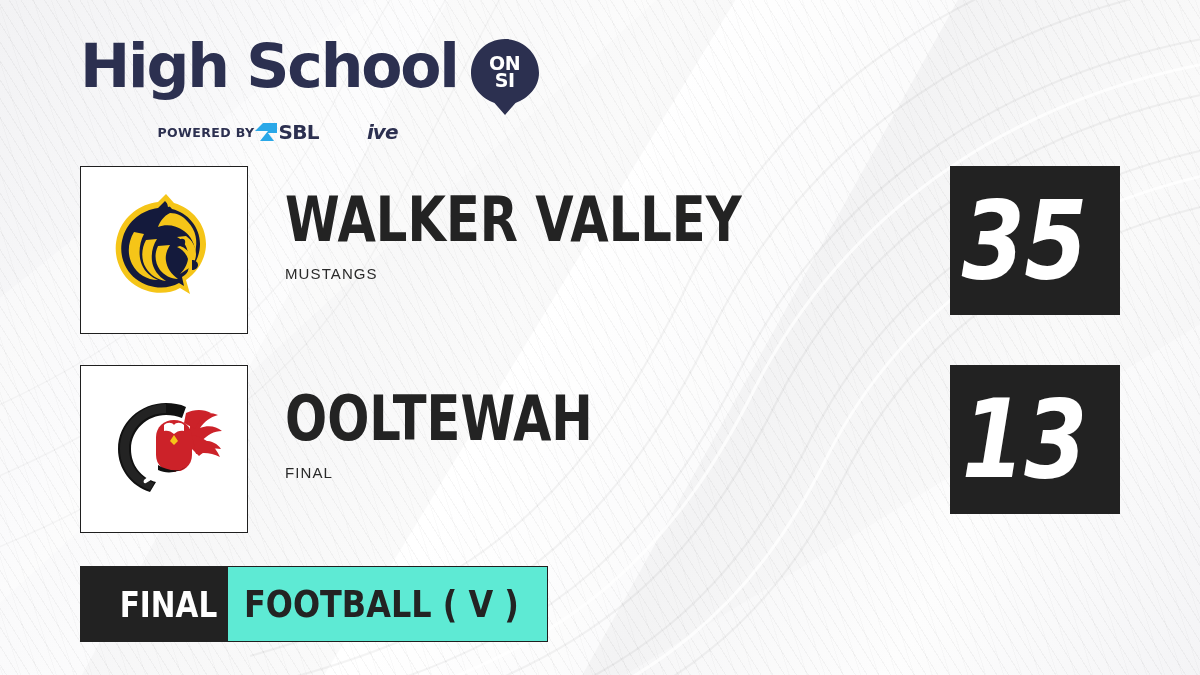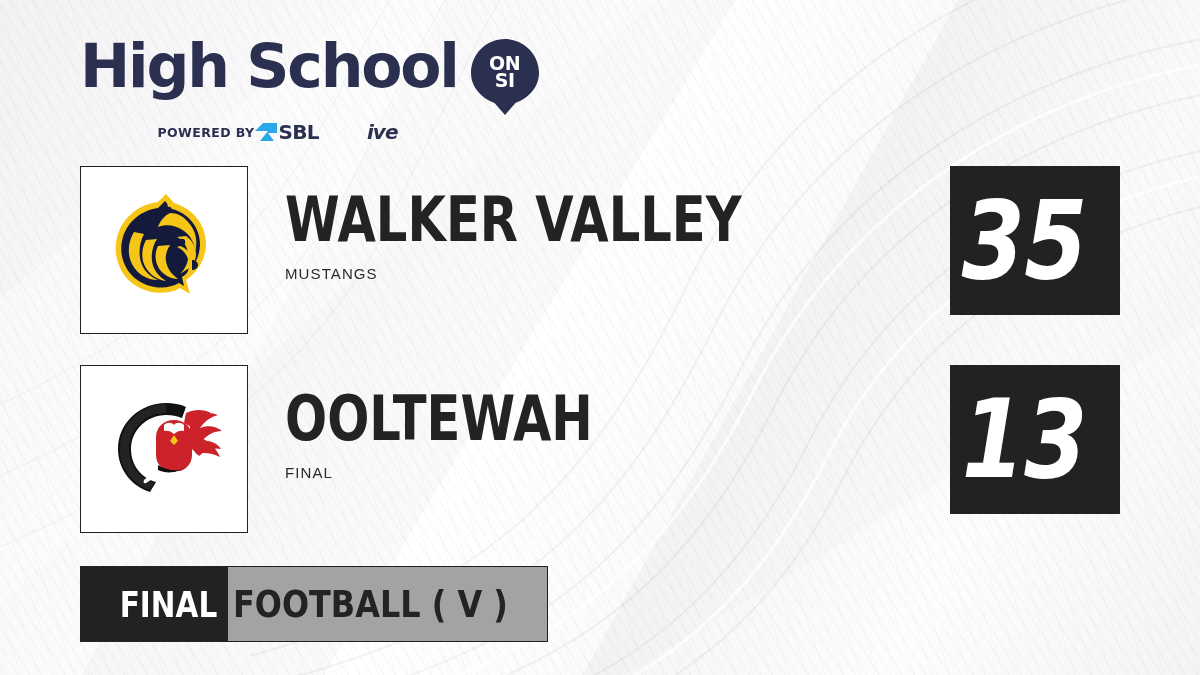--- a/index.html
+++ b/index.html
@@ -129,23 +129,23 @@
   .statusbar{ position:absolute; left:80px; top:566px; height:76px; display:flex; }
   .status-final{
     width:148px; height:76px; background:#222222;
     display:flex; align-items:center; justify-content:flex-end;
   }
   .status-final span{
     font-family:"DejaVu Sans", sans-serif; font-weight:bold;
     font-size:36px; color:#ffffff; transform:scaleX(0.82); letter-spacing:0px;
   }
   .status-sport{
-    width:320px; height:76px; background:#a3a3a3;
+    width:320px; height:76px; background:#5eead4;
     border:1.5px solid #1f1f1f; border-left:none;
-    display:flex; align-items:center; padding-left:5px;
+    display:flex; align-items:center; padding-left:16px;
   }
   .status-sport span{
     font-family:"DejaVu Sans", sans-serif; font-weight:bold;
     font-size:38px; color:#232323; transform:scaleX(0.84);
     transform-origin:left center; white-space:nowrap;
   }
 </style>
 </head>
 <body>
 

